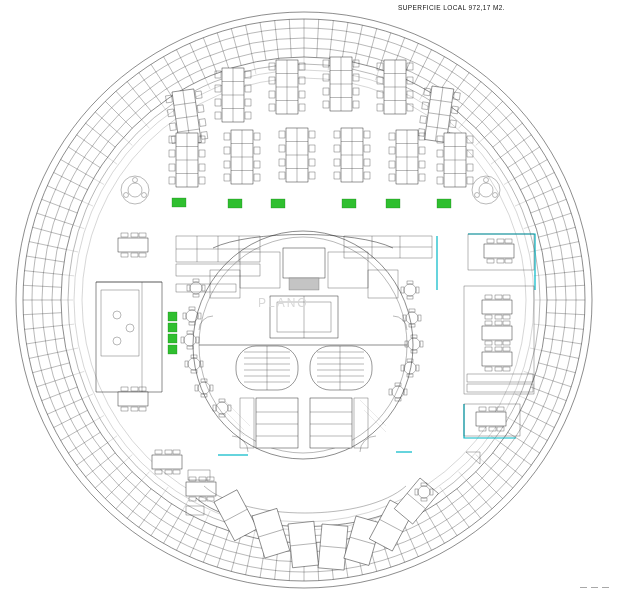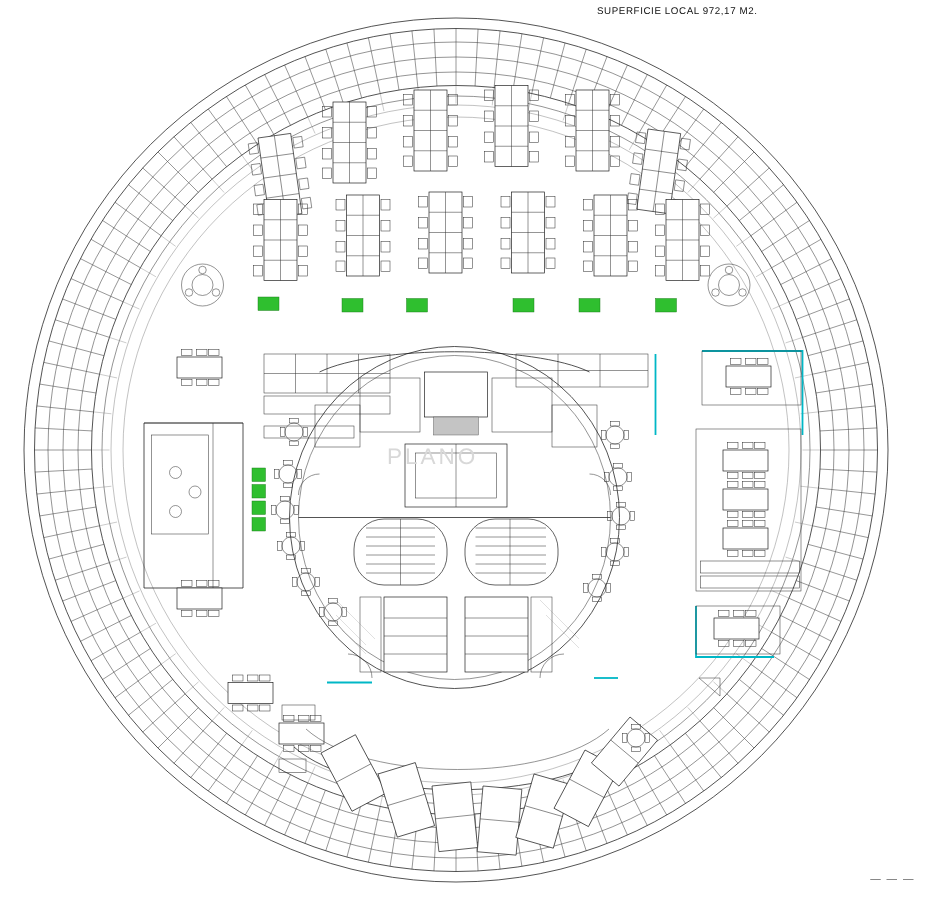--- a/index.html
+++ b/index.html
@@ -33,21 +33,21 @@
     font-size: 6.5px;
     letter-spacing: 0.4px;
     color: #111111;
     white-space: nowrap;
     font-family: "Liberation Sans", sans-serif;
   }
   .watermark {
     position: absolute;
     left: 258px;
     top: 296px;
-    font-size: 15px;
+    font-size: 12px;
     color: #d8d8d8;
     letter-spacing: 2px;
     white-space: nowrap;
     pointer-events: none;
   }
   .corner-mark {
     position: absolute;
     right: 10px;
     bottom: 10px;
     font-size: 7px;

